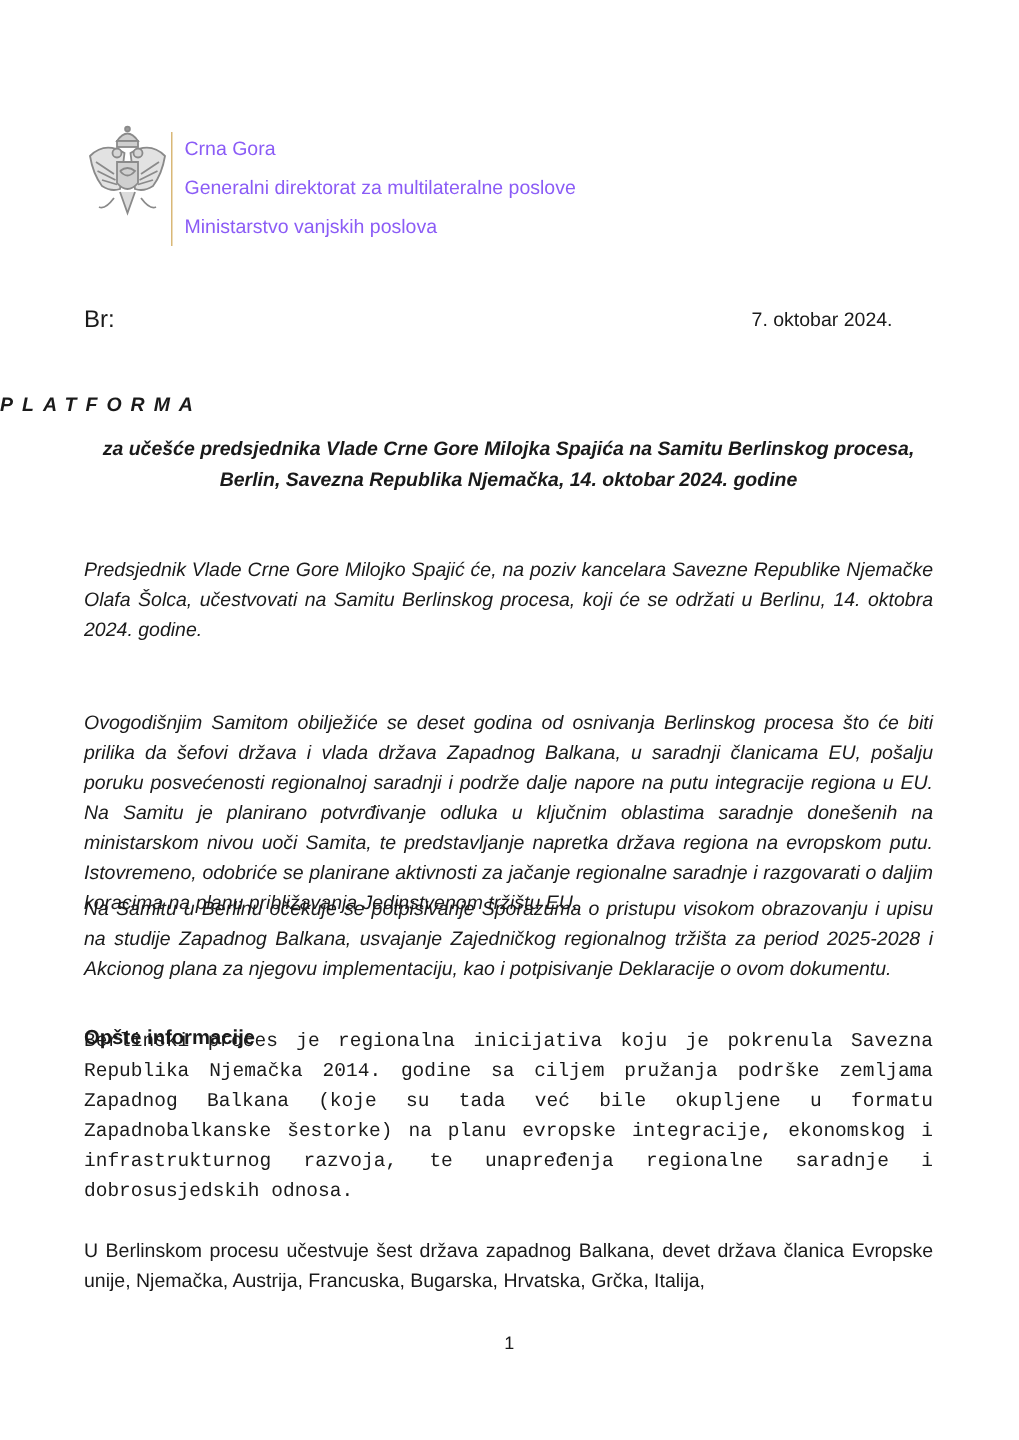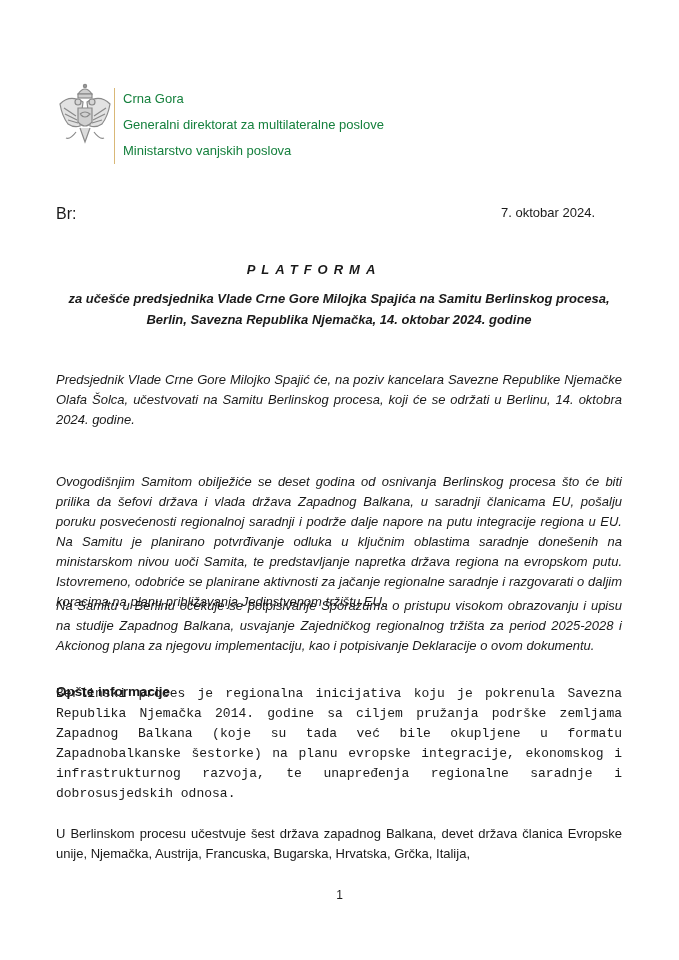--- a/index.html
+++ b/index.html
@@ -1,30 +1,30 @@
 <!DOCTYPE html>
 <html><head>
 <meta charset="utf-8">
 <style>
   html, body { margin: 0; padding: 0; background: #ffffff; }
   body { width: 679px; height: 960px; position: relative; overflow: hidden; font-family: "Liberation Sans", sans-serif; color: #1a1a1a; }
   .page { position: absolute; left: 0; top: 0; width: 679px; height: 960px; }
 
   .coat { position: absolute; left: 56px; top: 82px; width: 58px; height: 72px; }
   .gold-line { position: absolute; left: 114px; top: 88px; width: 1px; height: 76px; background: #d9b877; }
-  .org { position: absolute; left: 123px; top: 86px; font-size: 13px; line-height: 26px; color: #15803d; }
+  .org { position: absolute; left: 123px; top: 86px; font-size: 13px; line-height: 26px; color: #8b5cf6; }
   .org div { white-space: nowrap; }
 
   .contact { position: absolute; right: 66px; top: 84px; text-align: right; font-size: 10.5px; line-height: 15px; color: #333; }
   .contact .web { color: #3a7cc2; }
 
   .ref { position: absolute; left: 56px; top: 205px; font-size: 16px; }
   .date { position: absolute; right: 84px; top: 205px; font-size: 13px; }
 
-  .title { position: absolute; left: 0; width: 628px; top: 262px; text-align: center; font-weight: bold; font-style: italic; font-size: 13px; letter-spacing: 6px; }
+  .title { position: absolute; left: 0; width: 628px; top: 262px; text-align: left; font-weight: bold; font-style: italic; font-size: 13px; letter-spacing: 6px; }
   .subtitle { position: absolute; left: 56px; width: 566px; top: 288px; text-align: center; font-weight: bold; font-style: italic; font-size: 13px; line-height: 21px; }
 
   .body { position: absolute; left: 56px; width: 566px; font-size: 13px; line-height: 20px; text-align: justify; }
   .body.it { font-style: italic; }
   .p1 { top: 370px; }
   .p2 { top: 432px; margin-top: 40px; }
   .p3 { top: 596px; }
   .h-sec { position: absolute; left: 56px; top: 684px; font-weight: bold; font-size: 13.5px; }
   .p4 { top: 684px; font-family: Liberation Mono, monospace; }
   .p5 { top: 824px; }

